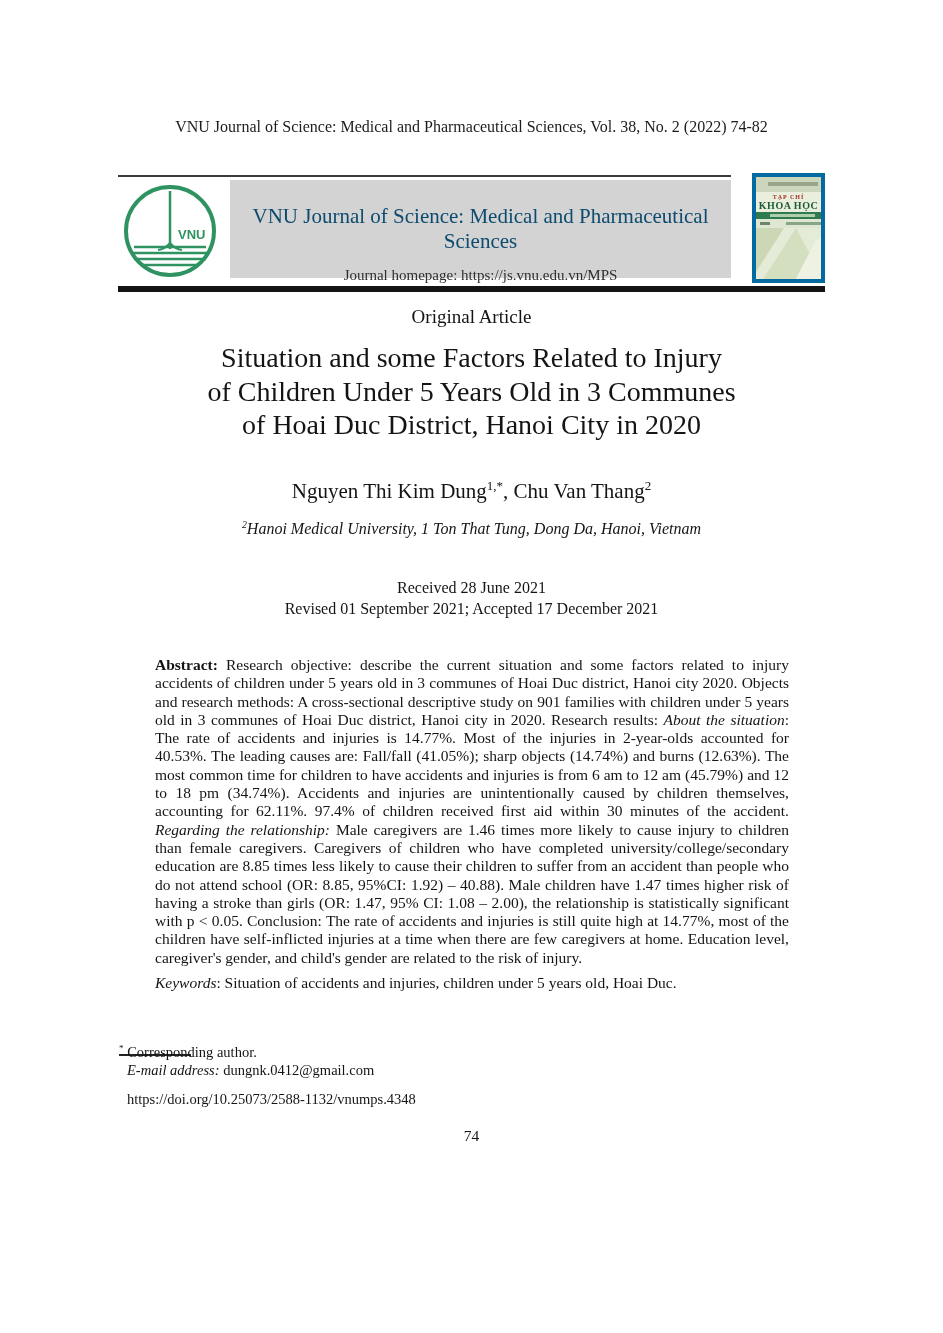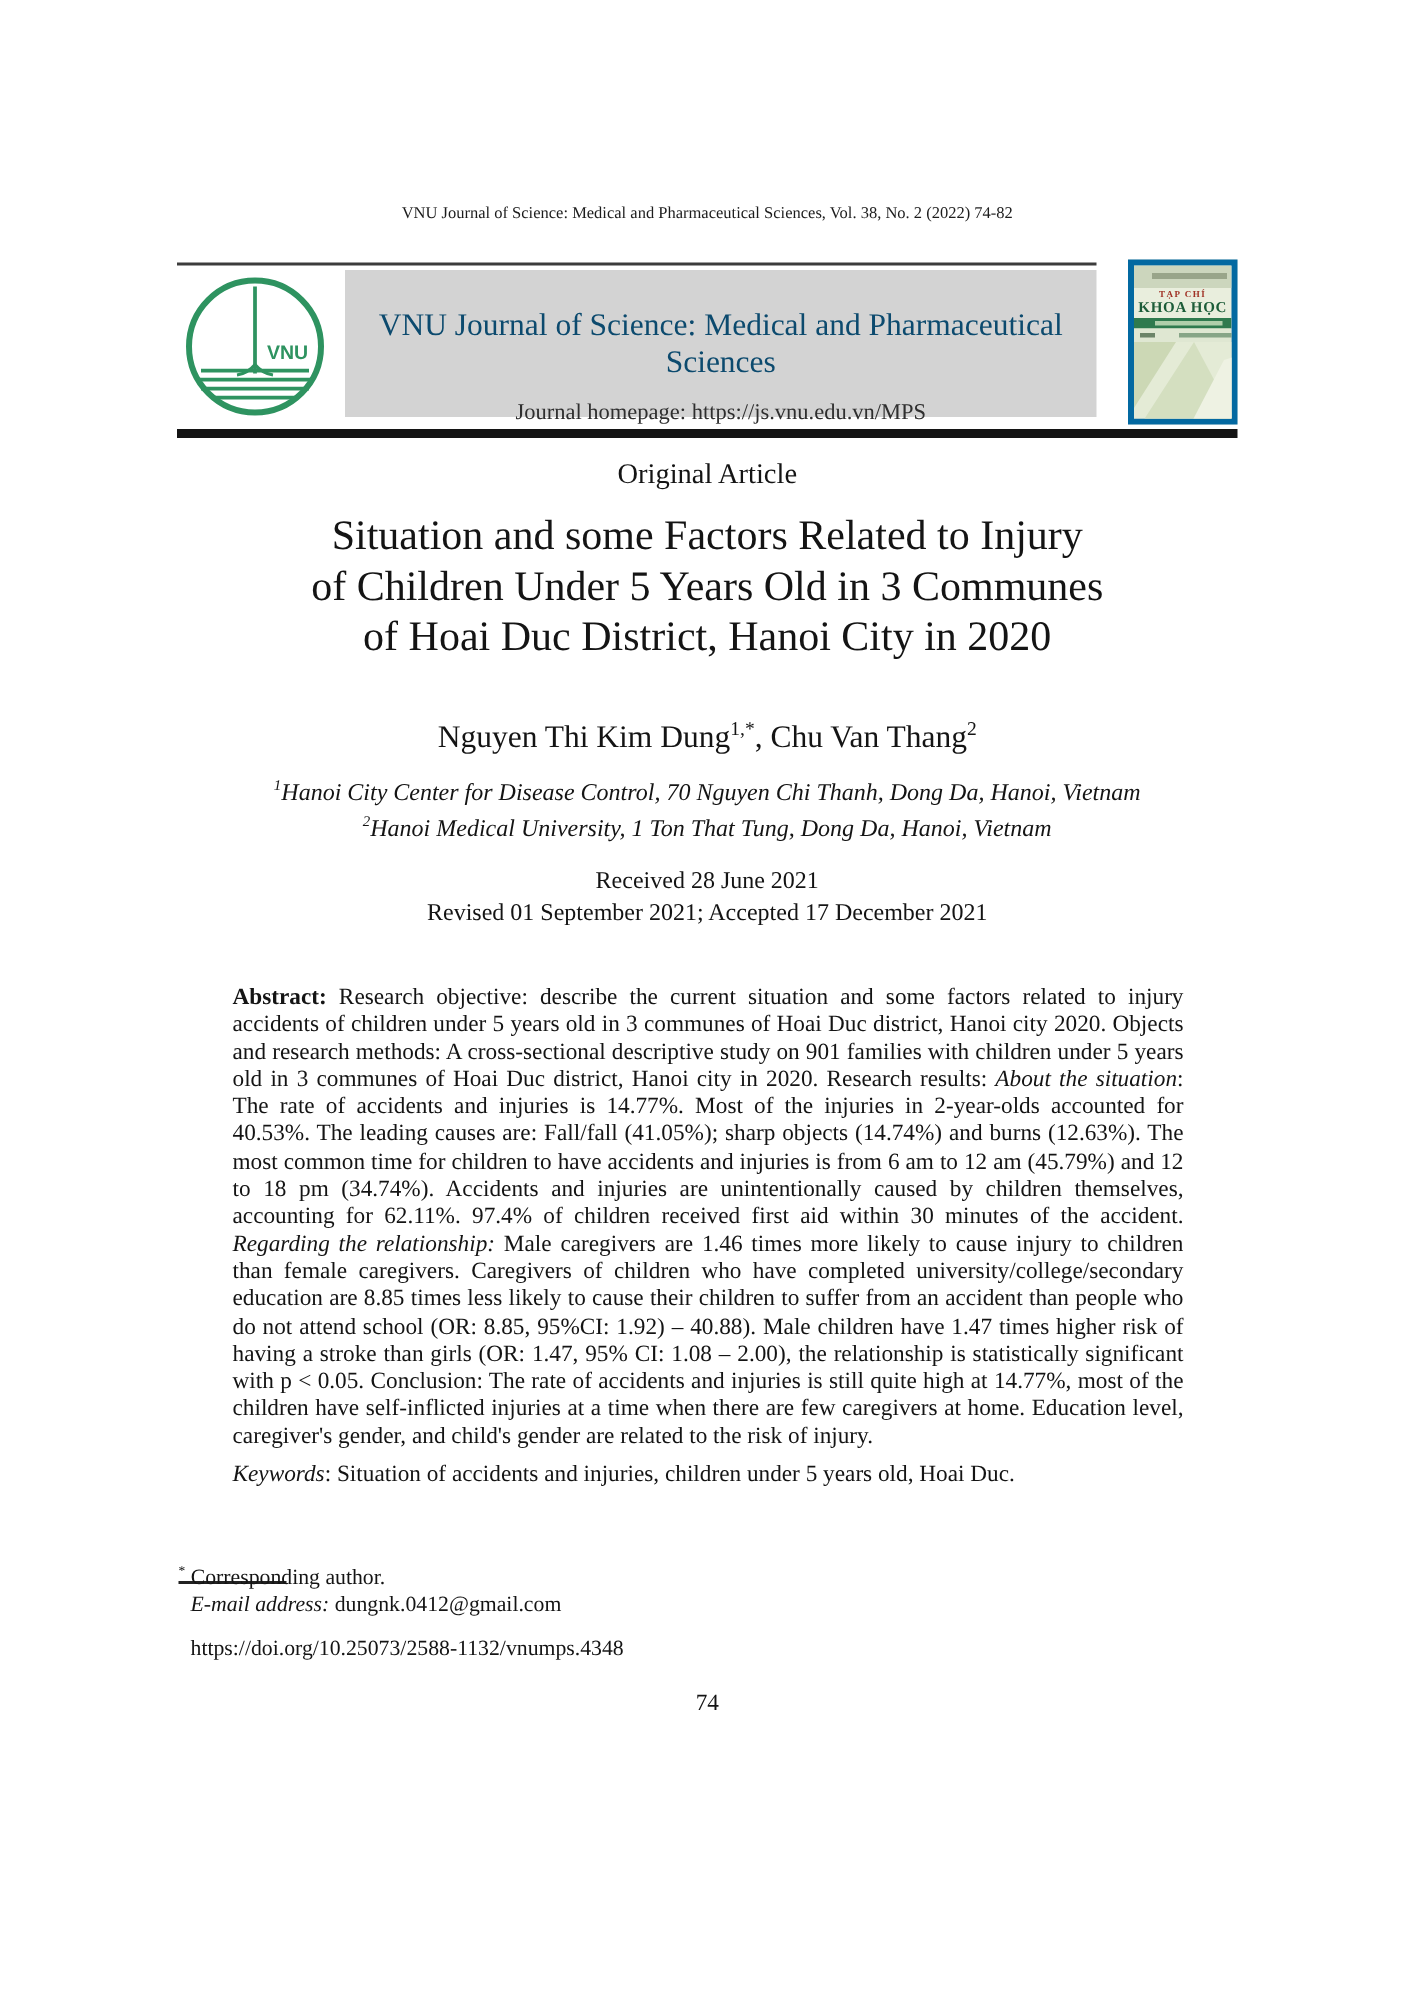--- a/index.html
+++ b/index.html
@@ -8,21 +8,21 @@
     position:relative;
     width:943px; height:1333px;
     margin:0 auto;
     background:#ffffff;
     font-family:"Liberation Serif","DejaVu Serif",serif;
     color:#141414;
     overflow:hidden;
   }
   .running-head {
     position:absolute; top:118px; left:0; width:100%;
-    text-align:center; font-size:11px; color:#1c1c1c;margin-top:18px;
+    text-align:center; font-size:16px; color:#1c1c1c;
   }
   
   .banner { position:absolute; top:173px; left:118px; width:707px; height:120px; }
   .thin-rule { position:absolute; top:2px; left:0; width:613px; height:2px; background:#3c3c3c; }
   .thick-rule { position:absolute; top:113px; left:0; width:707px; height:6px; background:#141414; }
   .logo-box { position:absolute; top:10px; left:4px; width:96px; height:96px; }
   .masthead {
     position:absolute; top:7px; left:112px; width:501px; height:98px;
     background:#d3d3d3; text-align:center;
   }
@@ -122,21 +122,20 @@
     <div>Situation and some Factors Related to Injury</div>
     <div>of Children Under 5 Years Old in 3 Communes</div>
     <div>of Hoai Duc District, Hanoi City in 2020</div>
   </h1>
 
   <div class="authors">
     <span>Nguyen Thi Kim Dung</span><span class="sup">1,*</span><span>, </span><span>Chu Van Thang</span><span class="sup">2</span>
   </div>
 
   <div class="affils">
-    <div><span class="sup">1</span><span>Hanoi City Center for Disease Control, 70 Nguyen Chi Thanh, Dong Da, Hanoi, Vietnam</span></div>
     <div><span class="sup">2</span><span>Hanoi Medical University, 1 Ton That Tung, Dong Da, Hanoi, Vietnam</span></div>
   </div>
 
   <div class="dates">
     <div>Received 28 June 2021</div>
     <div>Revised 01 September 2021; Accepted 17 December 2021</div>
   </div>
 
   <div class="abstract">
     <p><span class="b">Abstract:</span><span> Research objective: describe the current situation and some factors related to injury accidents of children under 5 years old in 3 communes of Hoai Duc district, Hanoi city 2020. Objects and research methods: A cross-sectional descriptive study on 901 families with children under 5 years old in 3 communes of Hoai Duc district, Hanoi city in 2020. Research results: </span><span class="i">About the situation</span><span>: The rate of accidents and injuries is 14.77%. Most of the injuries in 2-year-olds accounted for 40.53%. The leading causes are: Fall/fall (41.05%); sharp objects (14.74%) and burns (12.63%). The most common time for children to have accidents and injuries is from 6 am to 12 am (45.79%) and 12 to 18 pm (34.74%). Accidents and injuries are unintentionally caused by children themselves, accounting for 62.11%. 97.4% of children received first aid within 30 minutes of the accident. </span><span class="i">Regarding the relationship:</span><span> Male caregivers are 1.46 times more likely to cause injury to children than female caregivers. Caregivers of children who have completed university/college/secondary education are 8.85 times less likely to cause their children to suffer from an accident than people who do not attend school (OR: 8.85, 95%CI: 1.92) – 40.88). Male children have 1.47 times higher risk of having a stroke than girls (OR: 1.47, 95% CI: 1.08 – 2.00), the relationship is statistically significant with p &lt; 0.05. Conclusion: The rate of accidents and injuries is still quite high at 14.77%, most of the children have self-inflicted injuries at a time when there are few caregivers at home. Education level, caregiver's gender, and child's gender are related to the risk of injury.</span></p>

